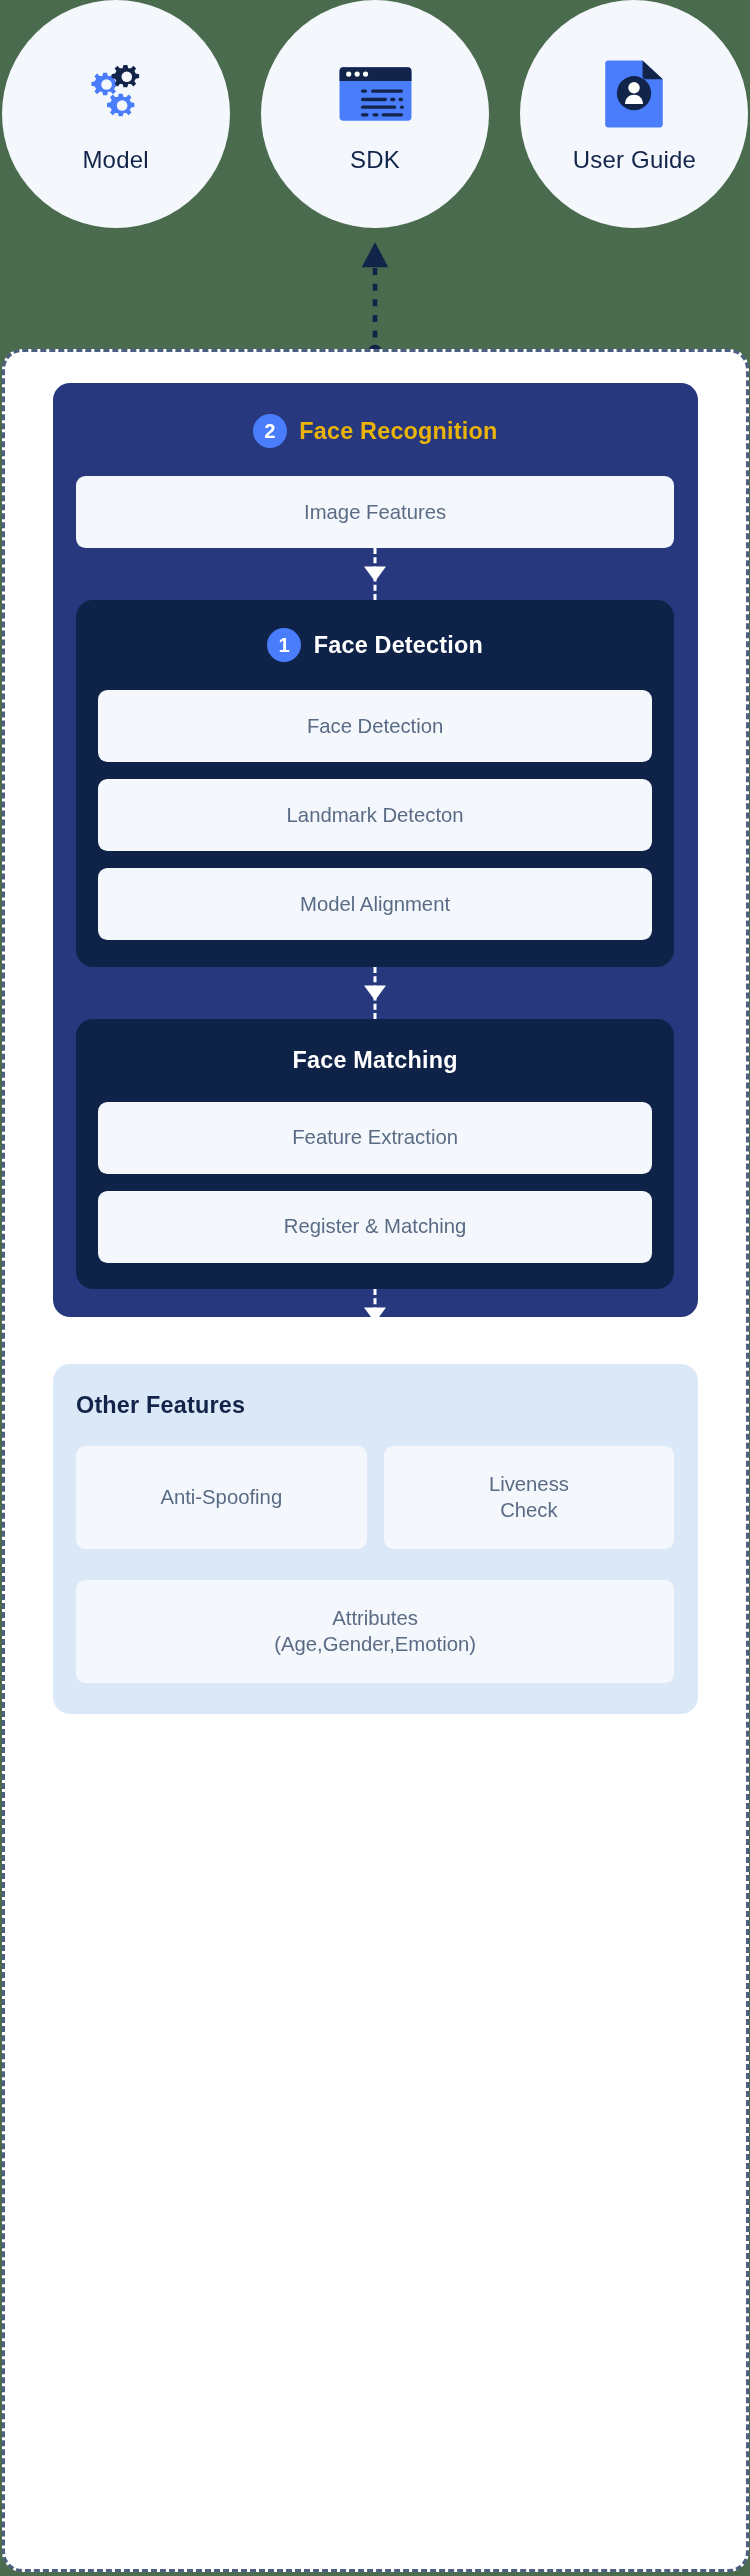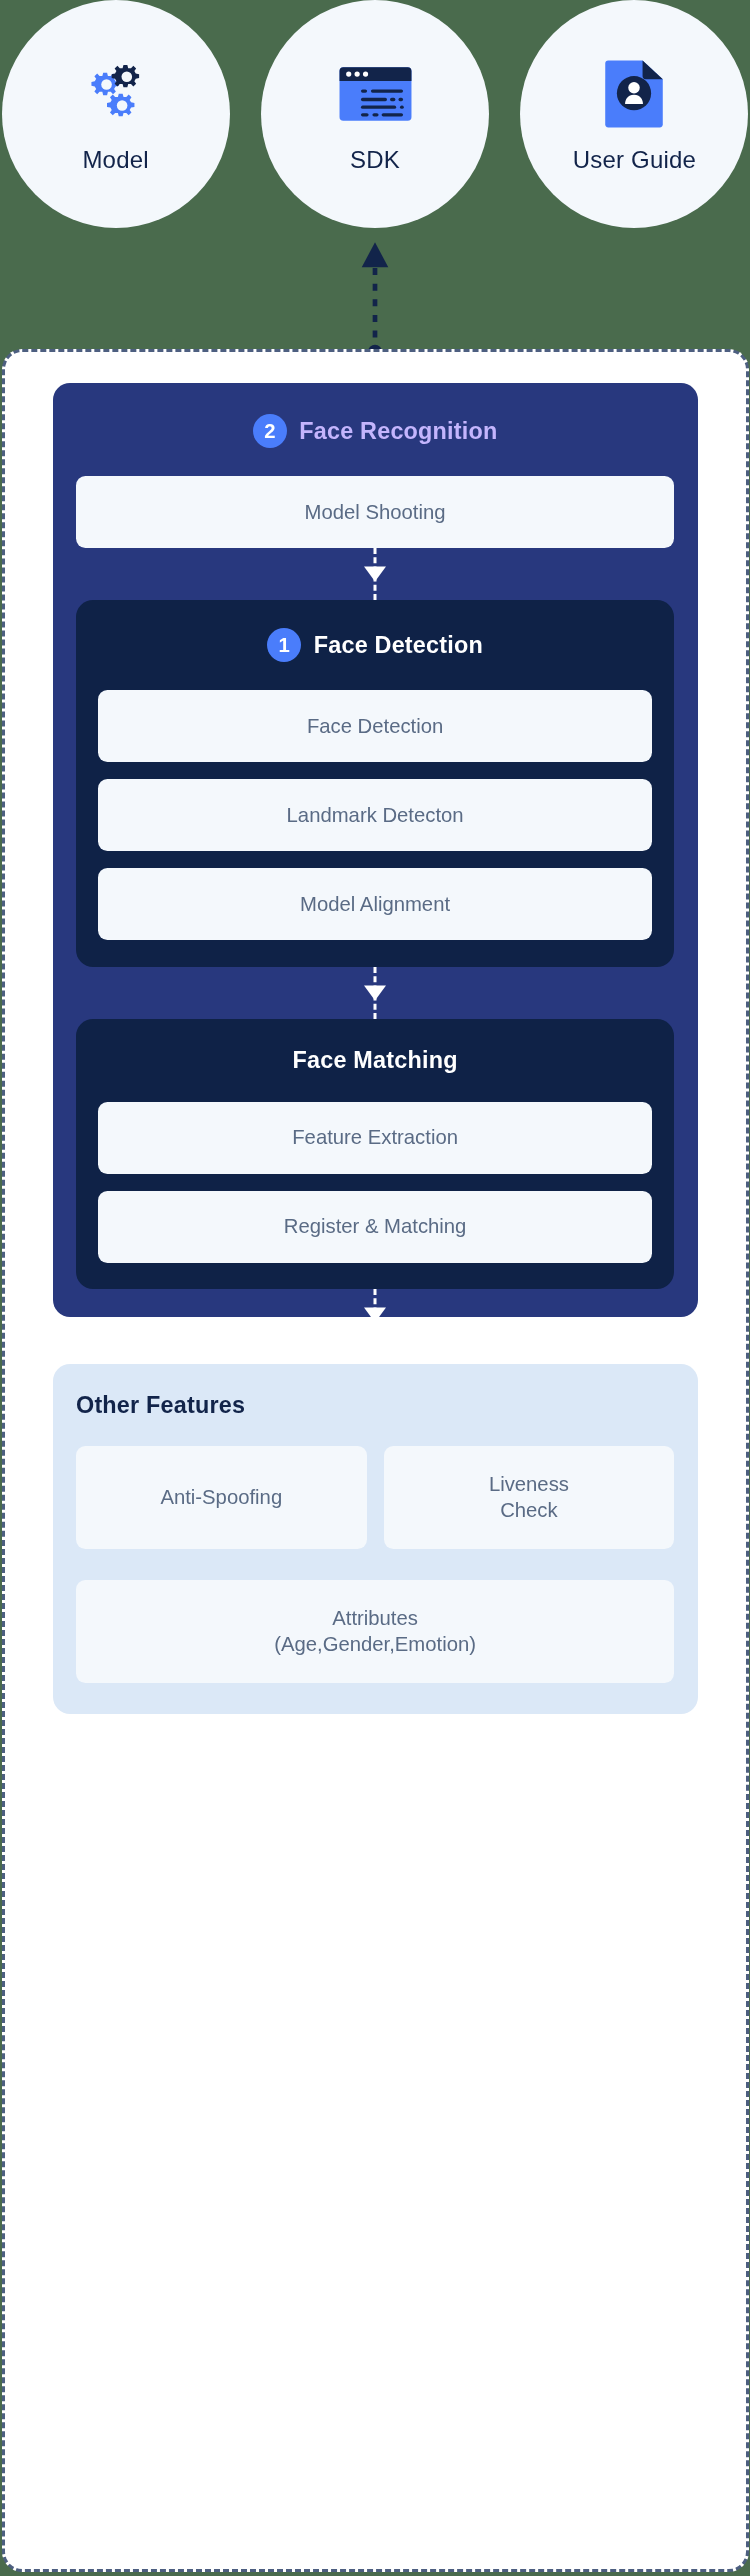--- a/index.html
+++ b/index.html
@@ -111,21 +111,21 @@
     display: flex;
     align-items: center;
     justify-content: center;
     flex: 0 0 34px;
     line-height: 1;
   }
 
   .panel-title {
     font-size: 23.4px;
     font-weight: 700;
-    color: #c4b5fd;
+    color: #eab308;
     letter-spacing: 0.2px;
   }
 
   .panel-title.dark-bg { color: #ffffff; }
 
   
   .item-card {
     background: #f4f8fc;
     border-radius: 9.4px;
     height: 72px;
@@ -287,21 +287,21 @@
 
   <div class="outer-dashed">
 
     <div class="fr-panel">
 
       <div class="panel-head">
         <span class="badge">2</span>
         <span class="panel-title">Face Recognition</span>
       </div>
 
-      <div class="item-card">Model Shooting</div>
+      <div class="item-card">Image Features</div>
 
       <div class="arrow">
         <div class="line"></div>
         <div class="head"></div>
       </div>
 
       <div class="navy-panel">
         <div class="panel-head">
           <span class="badge">1</span>
           <span class="panel-title dark-bg">Face Detection</span>

